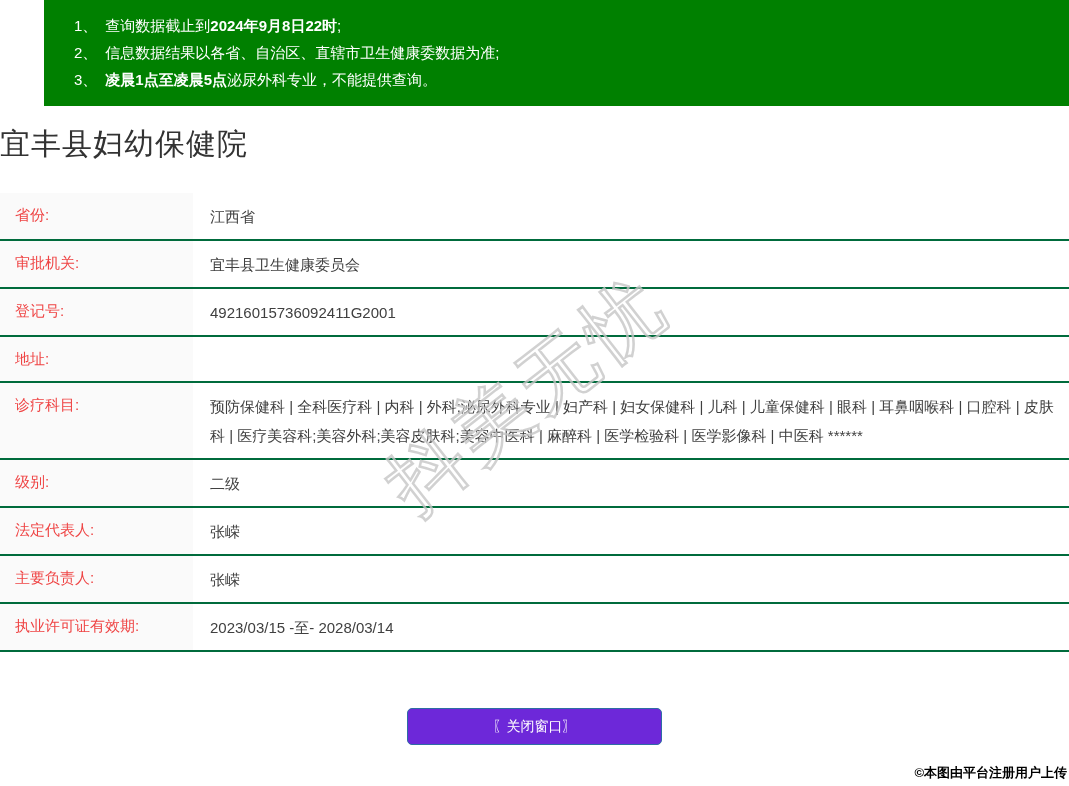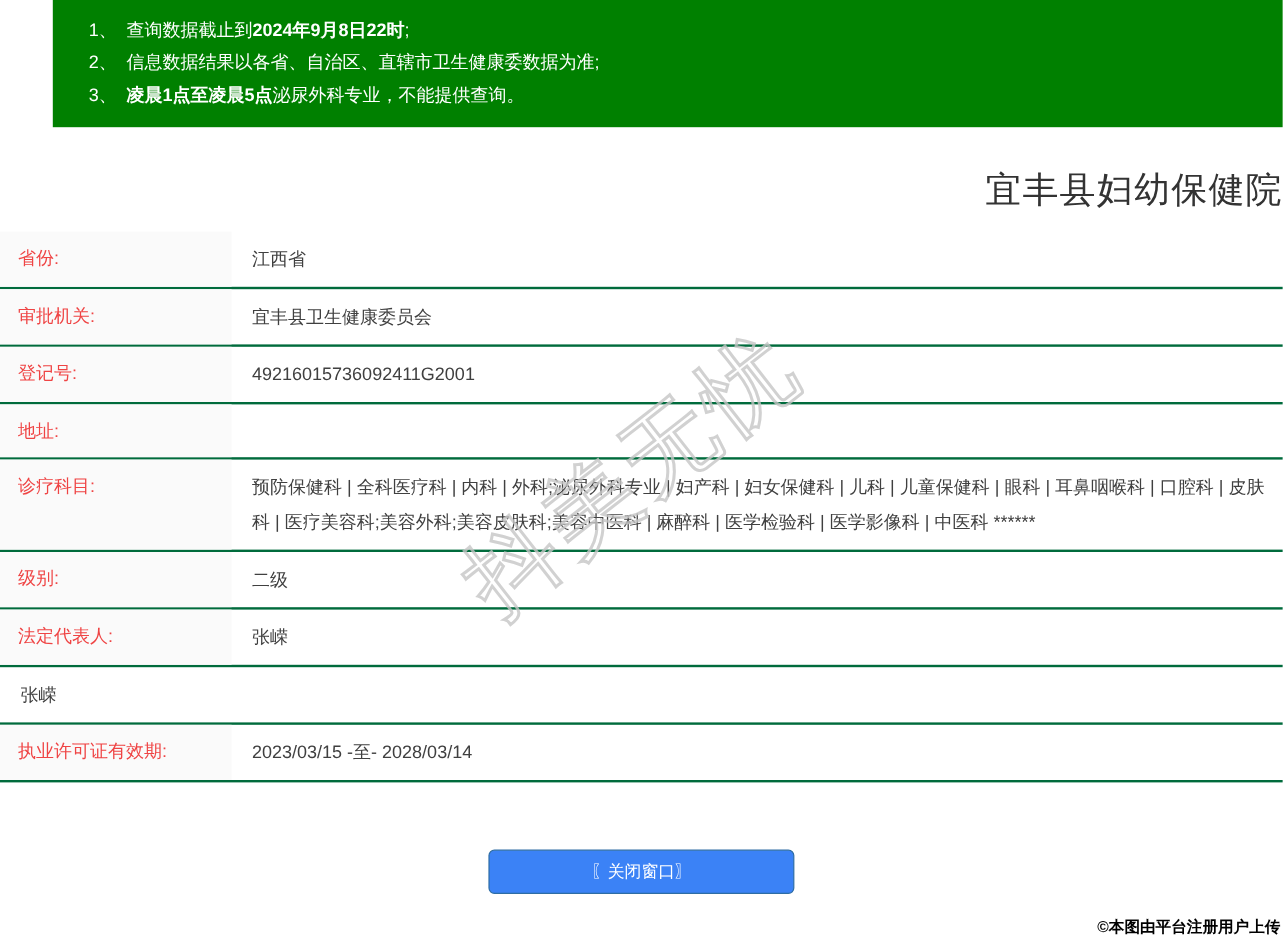--- a/index.html
+++ b/index.html
@@ -6,35 +6,35 @@
   html,body { width:1069px; height:786px; background:#fff; overflow:hidden;
               font-family:"Liberation Sans", sans-serif; color:#404040; position:relative; }
 
   
   .banner { background:#008000; color:#fff; padding:12px 20px 13px 30px; height:106px;margin-left:44px; }
   .notice-line { font-size:15px; line-height:27px; white-space:nowrap; }
   .notice-line .num { margin-right:8px; }
   .notice-line .b { font-weight:bold; }
 
   
-  .title { text-align:right; font-size:30px; font-weight:400; color:#333;
-           padding-top:32px; height:87px; letter-spacing:1px; }
+  .title { text-align:left; font-size:30px; font-weight:400; color:#333;
+           padding-top:18px; height:87px; letter-spacing:1px; }
 
   
   .info-table { width:100%; }
   .row { display:flex; border-bottom:2px solid #006b3c; }
   .row .label { width:193px; background:#fafafa; padding:13px 6px 12px 15px;
                 font-size:15px; color:#ef4444; flex-shrink:0; }
   .row .value { flex:1; padding:9px 12px 8px 17px; font-size:15px; line-height:29px;
                 color:#404040; min-height:46px; display:block; }
   .row .value.single { padding-top:13px; line-height:21px; }
 
   
   .btn-wrap { text-align:center; margin-top:56px; }
-  .close-btn { background:#3b82f6; border:1px solid #2e6da4; border-radius:5px;
+  .close-btn { background:#6d28d9; border:1px solid #2e6da4; border-radius:5px;
                color:#fff; width:255px; height:37px; font-size:14px; cursor:pointer;
                font-family:Liberation Sans, sans-serif; }
 
   
   .watermark { position:absolute; left:528px; top:396px; z-index:5; pointer-events:none;
                transform:translate(-50%,-50%) rotate(-38deg);
                font-size:76px; letter-spacing:6px; white-space:nowrap;
                color:transparent; -webkit-text-stroke:2.5px #c6c6c6; opacity:.8; }
 
   
@@ -93,20 +93,21 @@
       <div class="label">级别:</div>
       <div class="value single">二级</div>
     </div>
 
     <div class="row">
       <div class="label">法定代表人:</div>
       <div class="value single">张嵘</div>
     </div>
 
     <div class="row">
+      <div class="label">主要负责人:</div>
       <div class="value single">张嵘</div>
     </div>
 
     <div class="row">
       <div class="label">执业许可证有效期:</div>
       <div class="value single">2023/03/15 -至- 2028/03/14</div>
     </div>
 
 </div>
 

